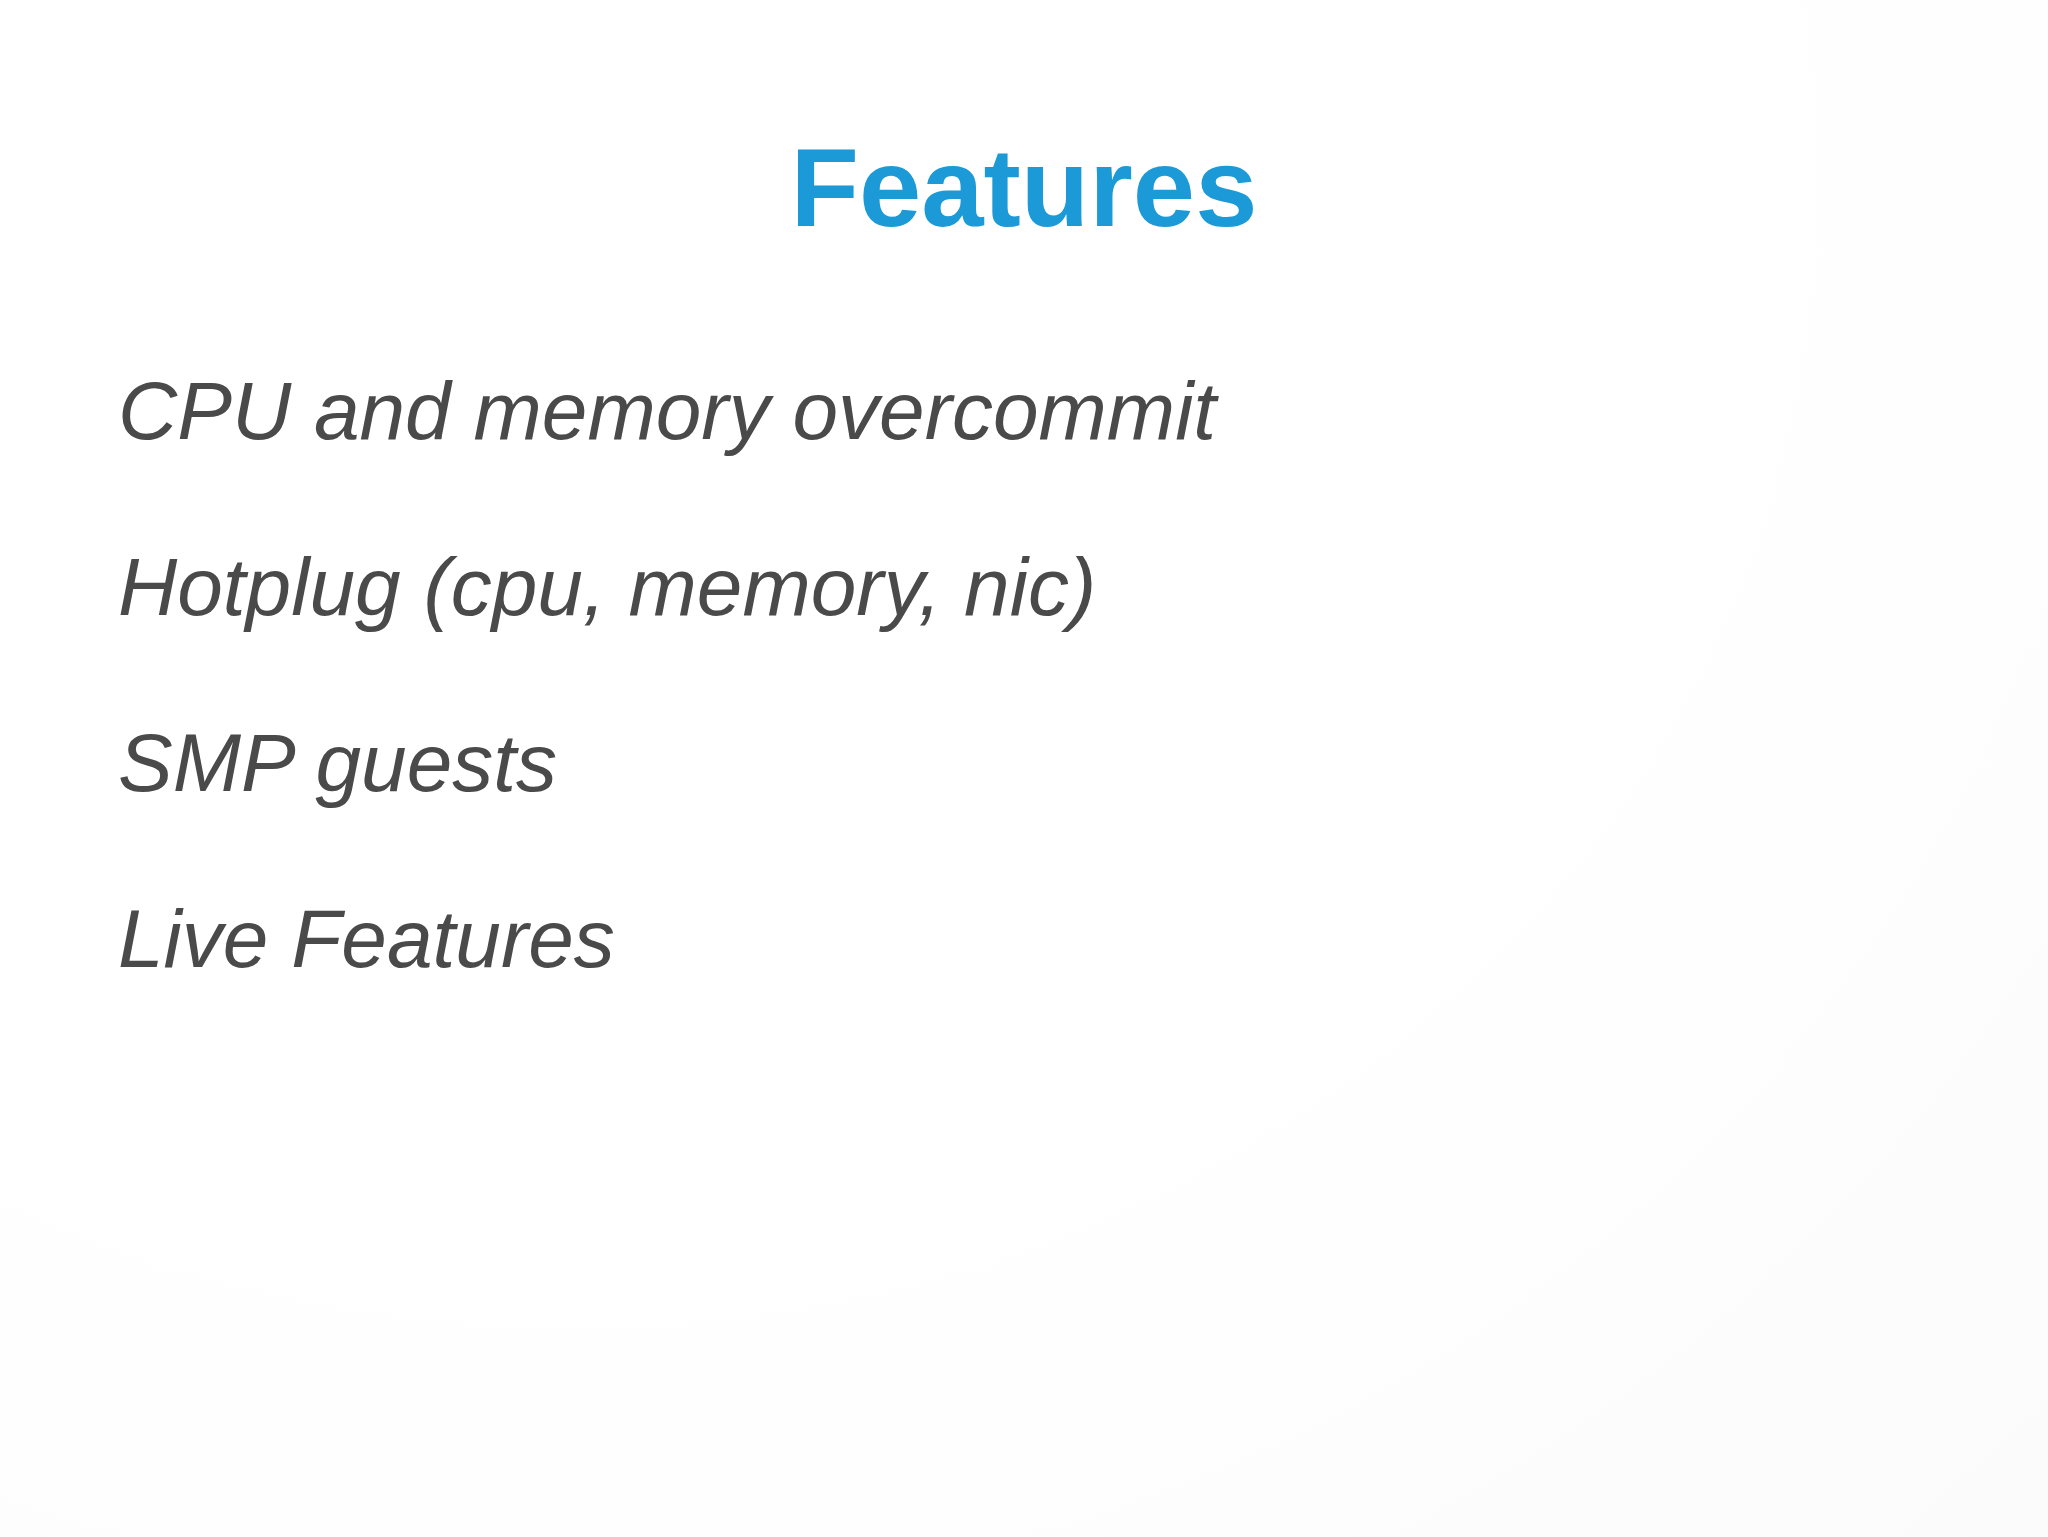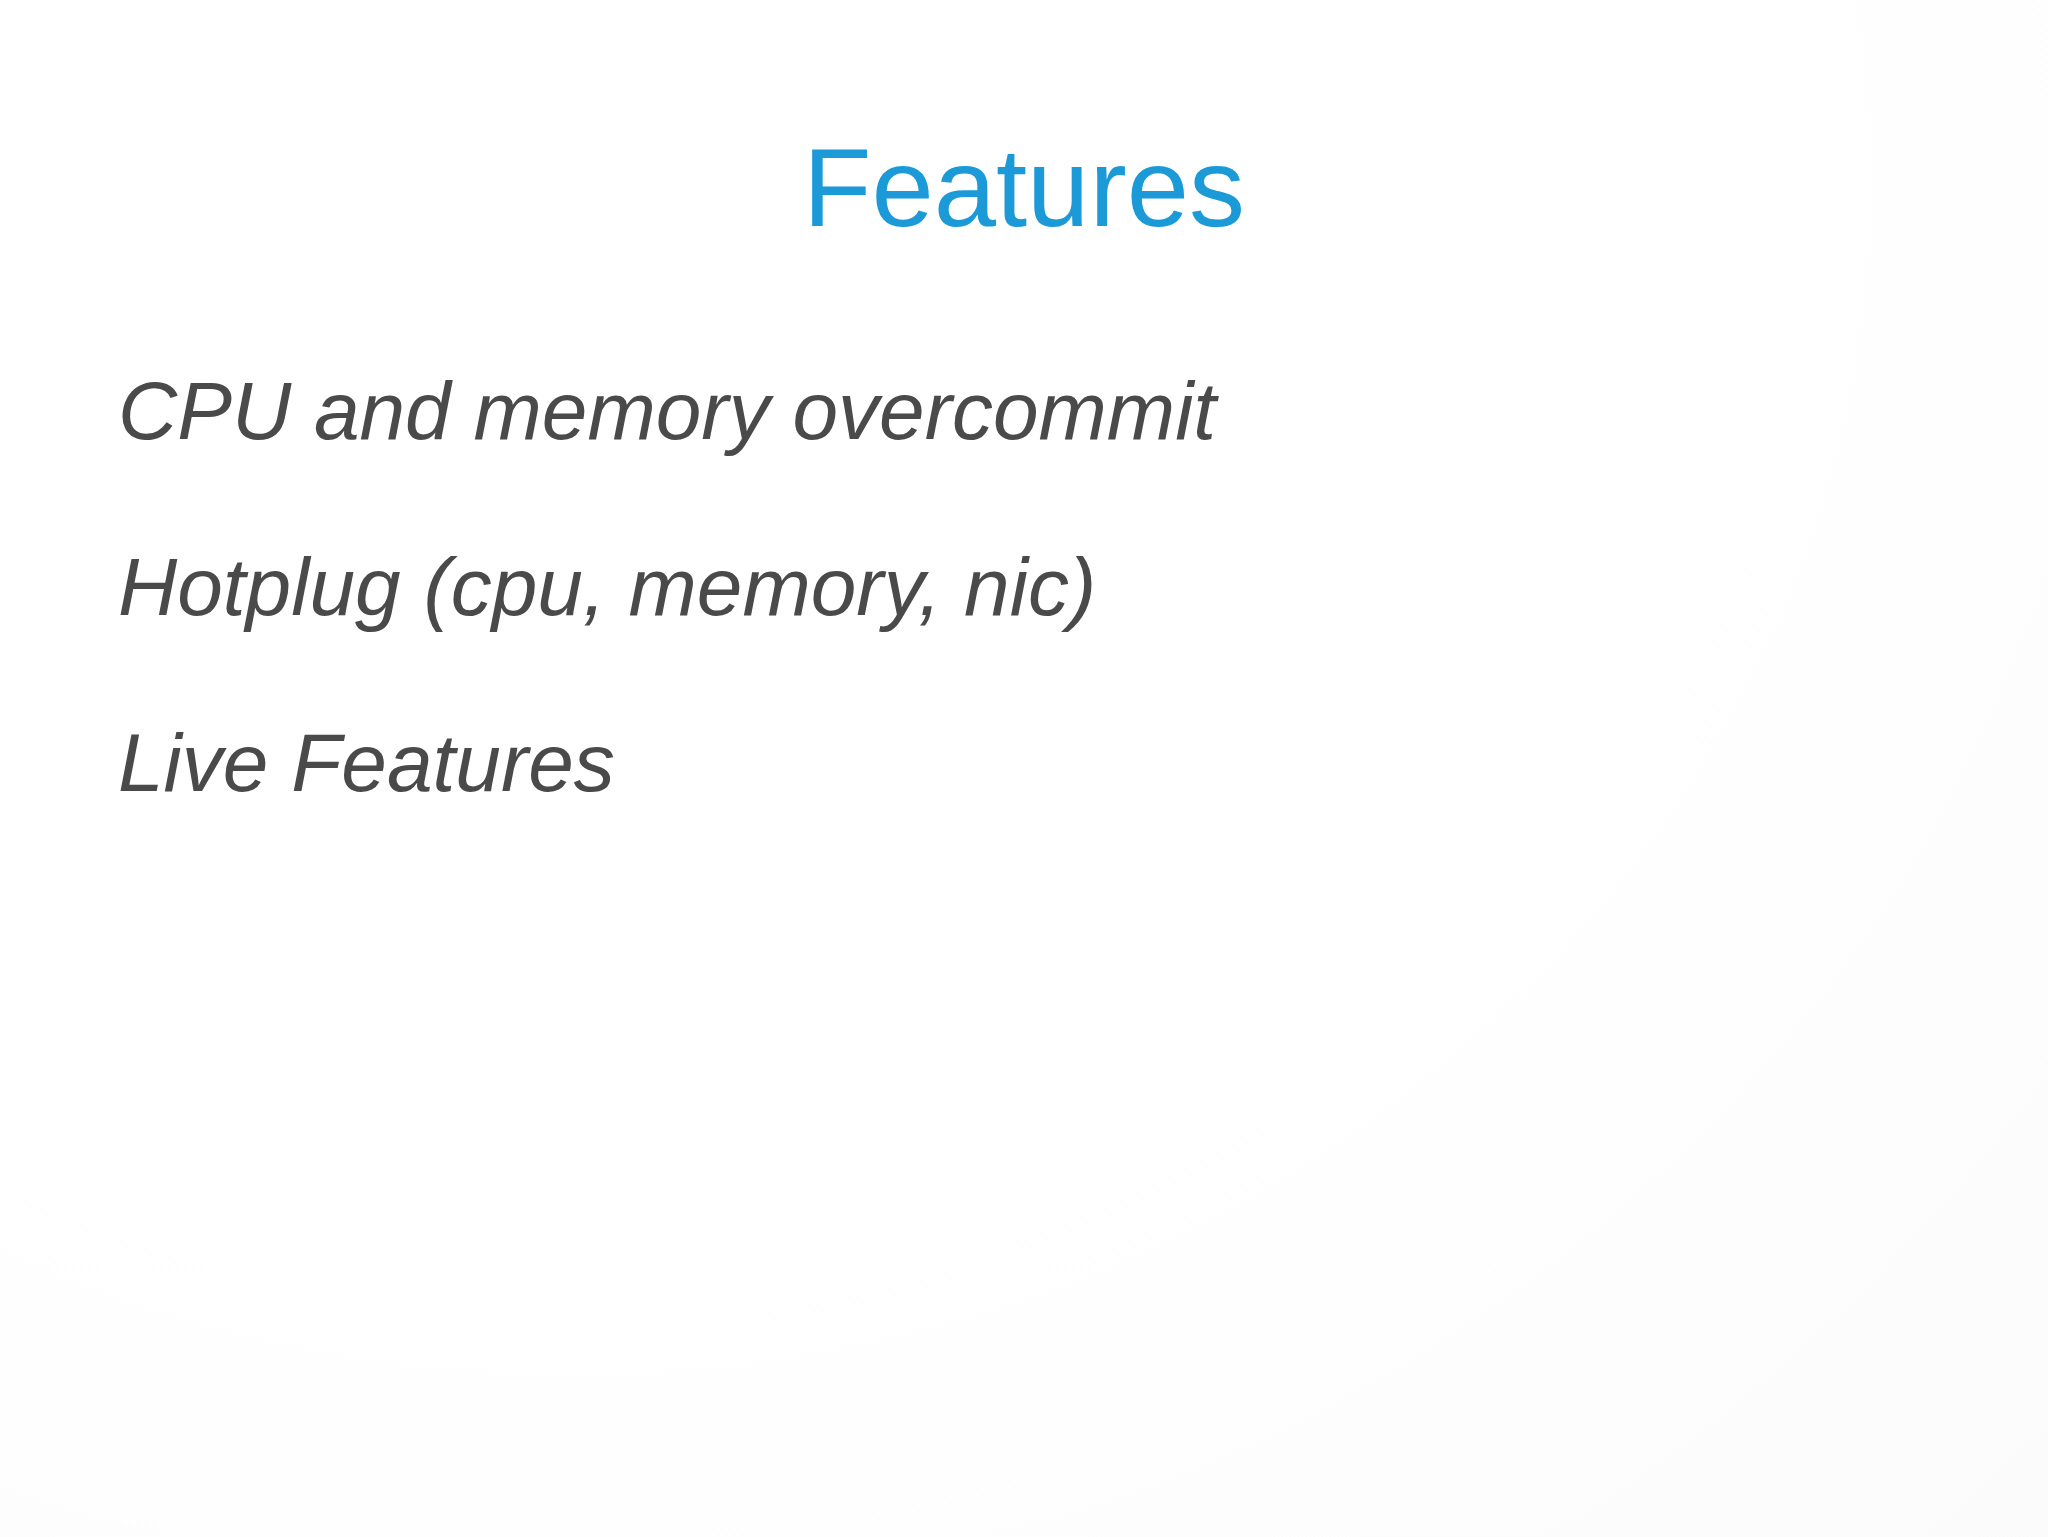--- a/index.html
+++ b/index.html
@@ -17,21 +17,21 @@
     background: radial-gradient(ellipse at 28% 12%, var(--bg, #ffffff) 55%, #fbfbfc 100%);
   }
   .slide-title {
     position: absolute;
     top: 132px;
     left: 0;
     width: 100%;
     margin: 0;
     text-align: center;
     font-size: 112px;
-    font-weight: normal;
+    font-weight: bold;
     line-height: 1;
     letter-spacing: 0px;
     color: var(--accent, #1b9ad7);
   }
   .feature-list {
     position: absolute;
     top: 310px;
     left: 105px;
     right: 60px;
     margin: 13px;
@@ -51,16 +51,17 @@
 </head>
 <body>
 
 <div class="slide" style="--accent: #1b9ad7; --body: #4a4a4a; --bg: #ffffff;">
 
   <h1 class="slide-title">Features</h1>
 
   <ul class="feature-list">
     <li class="feature-item">CPU and memory overcommit</li>
     <li class="feature-item">Hotplug (cpu, memory, nic)</li>
+    <li class="feature-item">SMP guests</li>
     <li class="feature-item">Live Features</li>
   </ul>
 
 </div>
 
 </body></html>

